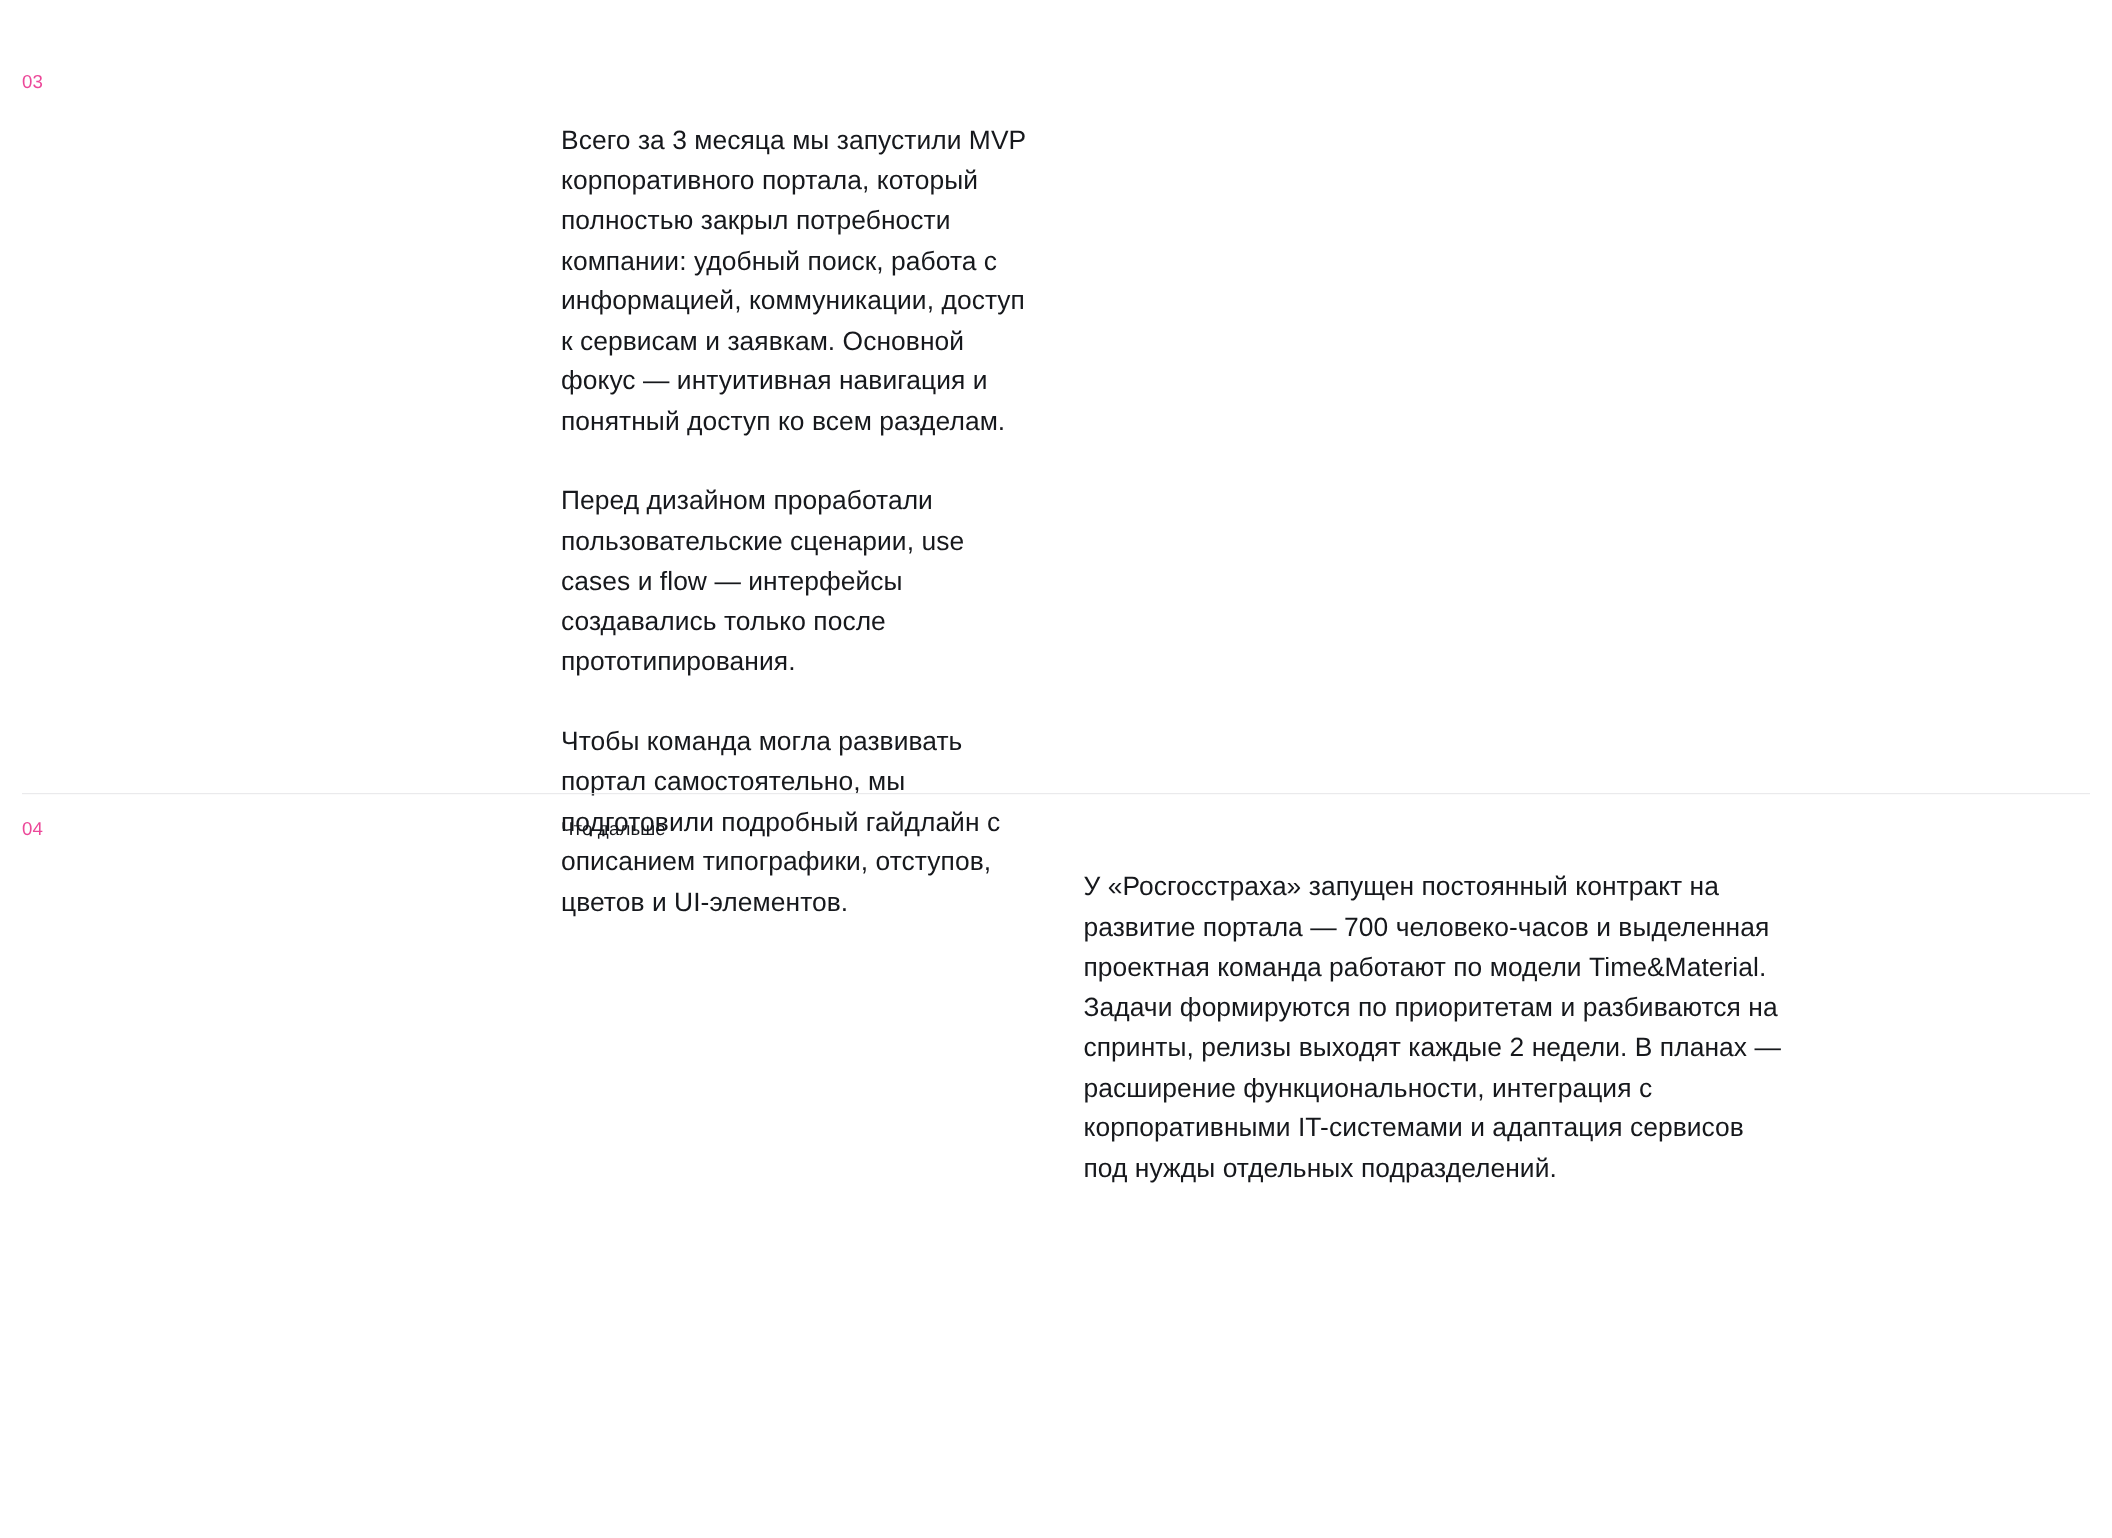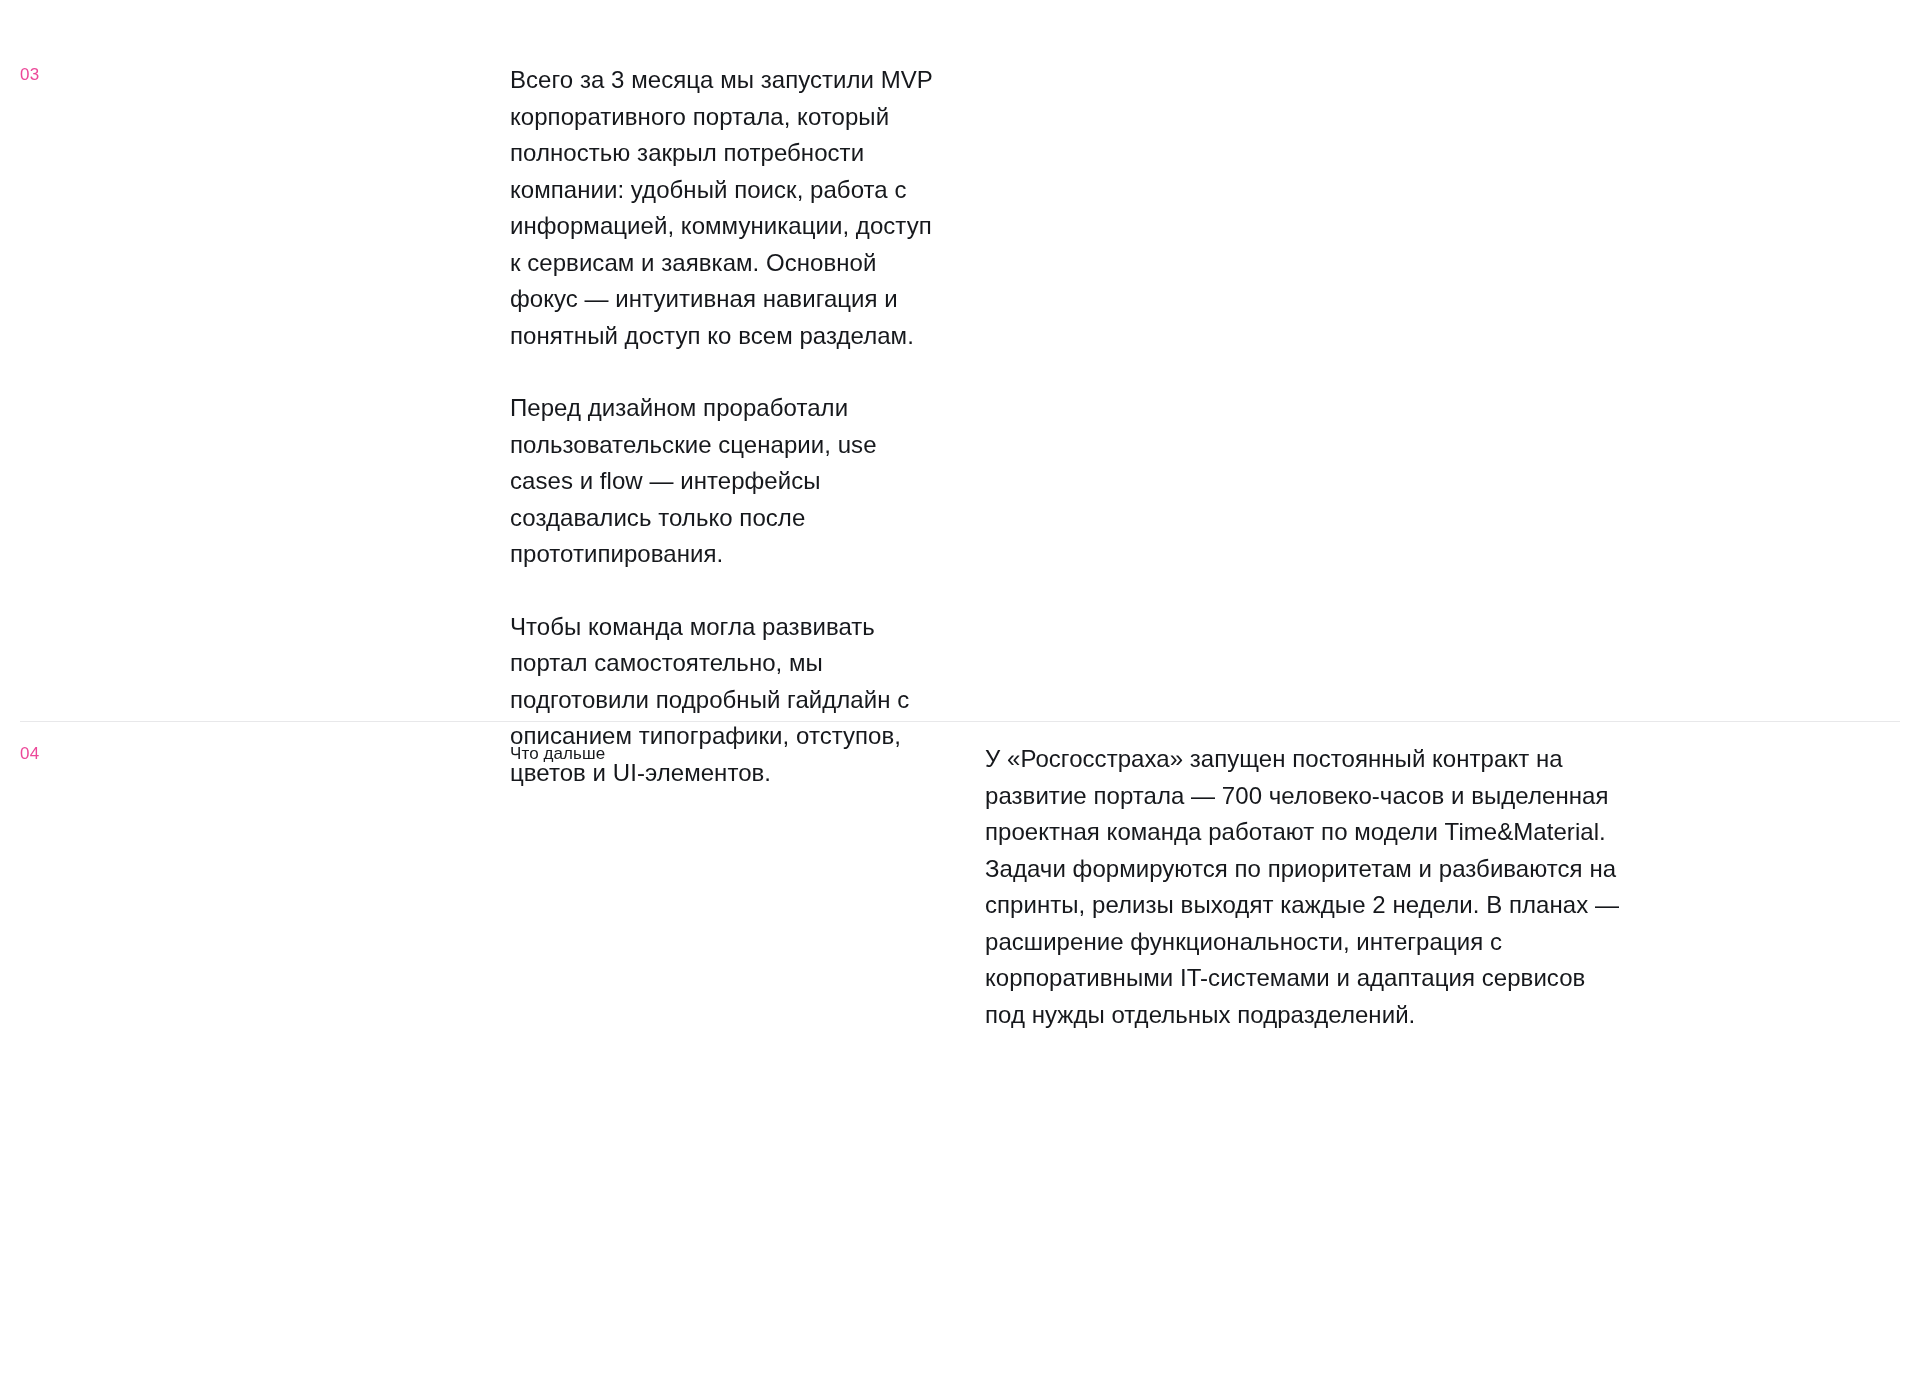--- a/index.html
+++ b/index.html
@@ -47,20 +47,21 @@
     line-height: 22px;
     letter-spacing: 0.1px;
     color: #16181c;
     font-weight: 400;
     padding-top: 2px;
   }
 
   .section-body {
     max-width: 645px;
     padding-right: 40px;
+    margin-top: 48px;
   }
 
   .para {
     font-size: 24px;
     line-height: 36.5px;
     letter-spacing: 0.05px;
     color: #16181c;
     font-weight: 400;
     margin: 0;
     white-space: pre-line;

